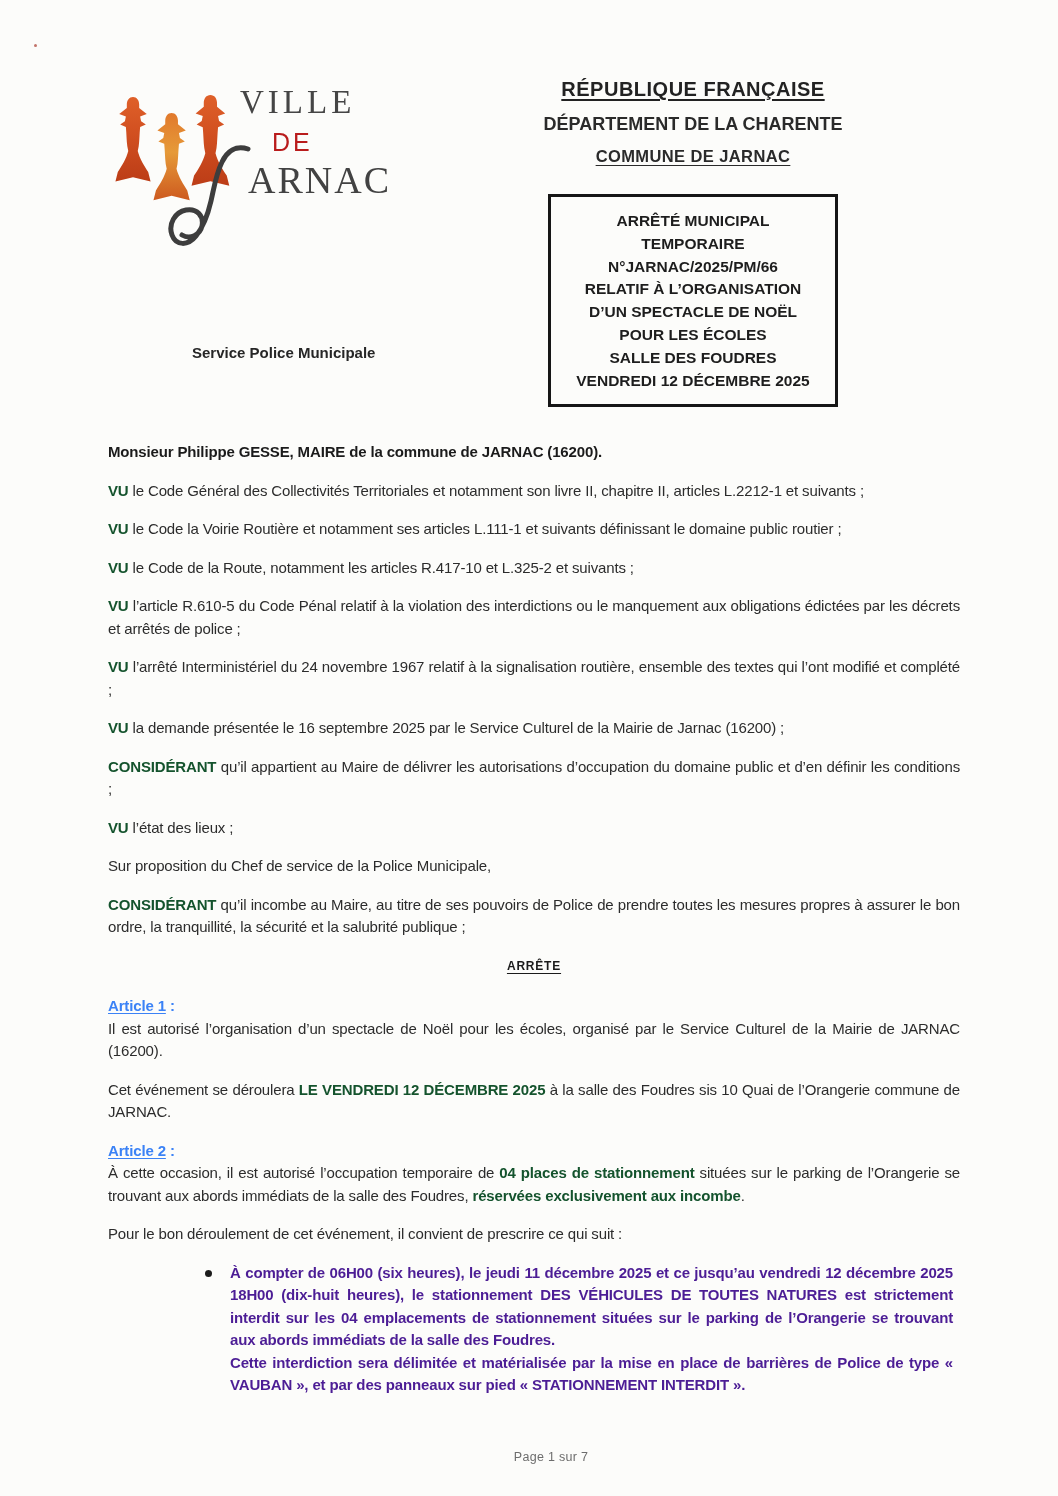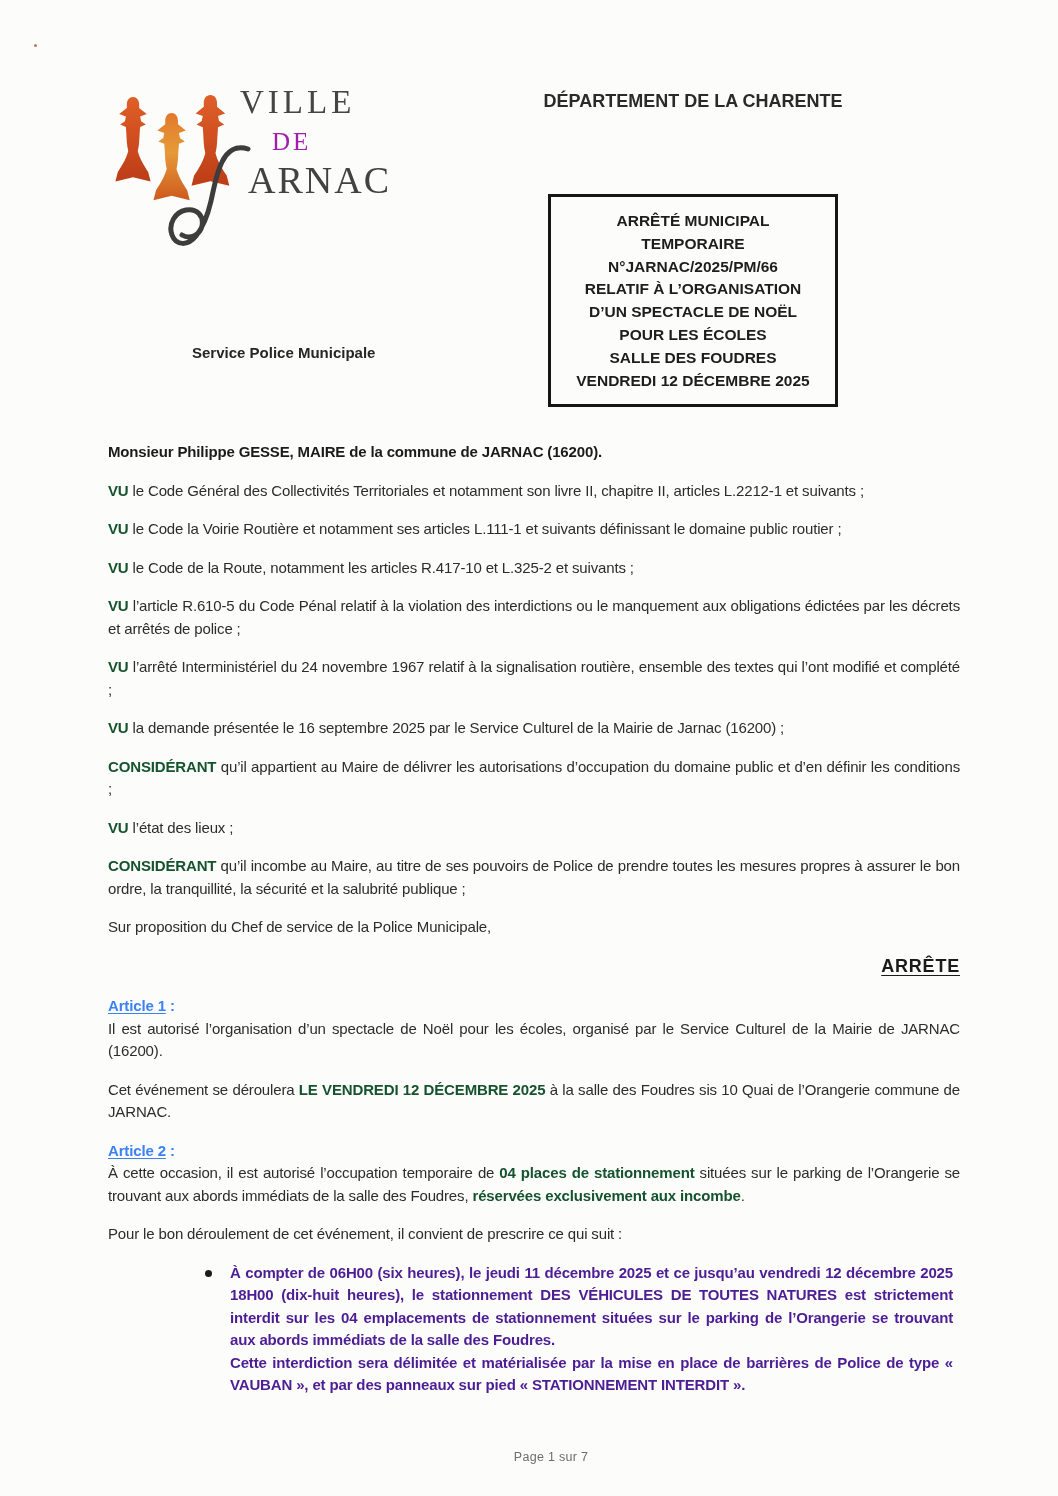--- a/index.html
+++ b/index.html
@@ -20,22 +20,22 @@
   
   .logo{position:absolute;left:0;top:0;width:420px;height:280px;}
   .fish-svg{position:absolute;left:112px;top:90px;}
   .logo-ville{
     position:absolute;left:240px;top:84px;
     font-family:"Liberation Serif", serif;
     font-size:33px;letter-spacing:4px;color:#454545;
   }
   .logo-de{
     position:absolute;left:272px;top:128px;
-    font-family:Liberation Serif, serif;
-    font-size:25px;letter-spacing:3px;color:#a21caf;
+    font-family:Liberation Sans, sans-serif;
+    font-size:25px;letter-spacing:3px;color:#b91c1c;
   }
   .logo-j{position:absolute;left:168px;top:144px;}
   .logo-arnac{
     position:absolute;left:248px;top:158px;
     font-family:"Liberation Serif", serif;
     font-size:38px;letter-spacing:2px;color:#424242;
   }
 
   
   .gov-header{
@@ -68,22 +68,22 @@
   
   .body{
     position:absolute;left:108px;top:441px;width:852px;
     font-size:15px;line-height:22.5px;letter-spacing:-0.15px;
     text-align:justify;
   }
   .body p{margin:0 0 16px;}
   .bold{font-weight:700;color:#1b1b1b;}
   .body b{font-weight:700;color:#14532d;}
   .arrete{
-    margin:4px 0 18px;text-align:right;
-    font-size:18px;font-weight:700;letter-spacing:.8px;color:#1b1b1b;
+    margin:4px 0 18px;text-align:center;
+    font-size:12px;font-weight:700;letter-spacing:.8px;color:#1b1b1b;
     text-decoration:underline;text-underline-offset:3px;
   }
   .art-head{margin-bottom:0 !important;font-weight:700;color:#3b82f6;}
   .art-label{text-decoration:underline;text-underline-offset:2px;}
   .bullets{margin:0;padding:0;list-style:none;}
   .bullets li{
     position:relative;margin-left:122px;width:723px;
     font-weight:700;color:#4c1d95;text-align:justify;
   }
   .bullets li::before{
@@ -142,21 +142,23 @@
         C40 70 36 82 28 92
         C20 102 8 102 4 91
         C0 80 7 68 18 66
         C29 64 36 72 34 82
         C32 91 22 96 14 91" fill="none" stroke="#3d3d3d" stroke-width="5" stroke-linecap="round"></path>
     </svg>
     <div class="logo-arnac">ARNAC</div>
   </div>
 
   <div class="gov-header">
+    <div class="republic">RÉPUBLIQUE FRANÇAISE</div>
     <div class="department">DÉPARTEMENT DE LA CHARENTE</div>
+    <div class="commune">COMMUNE DE JARNAC</div>
   </div>
 
   <div class="title-box">
     <div class="tb-line">ARRÊTÉ MUNICIPAL</div>
     <div class="tb-line">TEMPORAIRE</div>
     <div class="tb-line">N°JARNAC/2025/PM/66</div>
     <div class="tb-line">RELATIF À L’ORGANISATION</div>
     <div class="tb-line">D’UN SPECTACLE DE NOËL</div>
     <div class="tb-line">POUR LES ÉCOLES</div>
     <div class="tb-line">SALLE DES FOUDRES</div>
@@ -171,23 +173,23 @@
 
     <p><b>VU</b><span> le Code Général des Collectivités Territoriales et notamment son livre II, chapitre II, articles L.2212-1 et suivants ;</span></p>
     <p><b>VU</b><span> le Code la Voirie Routière et notamment ses articles L.111-1 et suivants définissant le domaine public routier ;</span></p>
     <p><b>VU</b><span> le Code de la Route, notamment les articles R.417-10 et L.325-2 et suivants ;</span></p>
     <p><b>VU</b><span> l’article R.610-5 du Code Pénal relatif à la violation des interdictions ou le manquement aux obligations édictées par les décrets et arrêtés de police ;</span></p>
     <p><b>VU</b><span> l’arrêté Interministériel du 24 novembre 1967 relatif à la signalisation routière, ensemble des textes qui l’ont modifié et complété ;</span></p>
     <p><b>VU</b><span> la demande présentée le 16 septembre 2025 par le Service Culturel de la Mairie de Jarnac (16200) ;</span></p>
     <p><b>CONSIDÉRANT</b><span> qu’il appartient au Maire de délivrer les autorisations d’occupation du domaine public et d’en définir les conditions ;</span></p>
 
     <p><b>VU</b><span> l’état des lieux ;</span></p>
+    <p>Sur proposition du Chef de service de la Police Municipale,</p>
+
     <p><b>CONSIDÉRANT</b><span> qu’il incombe au Maire, au titre de ses pouvoirs de Police de prendre toutes les mesures propres à assurer le bon ordre, la tranquillité, la sécurité et la salubrité publique ;</span></p>
-
-    <p>Sur proposition du Chef de service de la Police Municipale,</p>
 
     <h2 class="arrete">ARRÊTE</h2>
 
     <p class="art-head"><span class="art-label">Article 1</span><span> :</span></p>
     <p>Il est autorisé l’organisation d’un spectacle de Noël pour les écoles, organisé par le Service Culturel de la Mairie de JARNAC (16200).</p>
     <p><span>Cet événement se déroulera </span><b>LE VENDREDI 12 DÉCEMBRE 2025</b><span> à la salle des Foudres sis 10 Quai de l’Orangerie commune de JARNAC.</span></p>
 
     <p class="art-head"><span class="art-label">Article 2</span><span> :</span></p>
     <p><span>À cette occasion, il est autorisé l’occupation temporaire de </span><b>04 places de stationnement</b><span> situées sur le parking de l’Orangerie se trouvant aux abords immédiats de la salle des Foudres, </span><b>réservées exclusivement aux incombe</b><span>.</span></p>
     <p>Pour le bon déroulement de cet événement, il convient de prescrire ce qui suit :</p>

